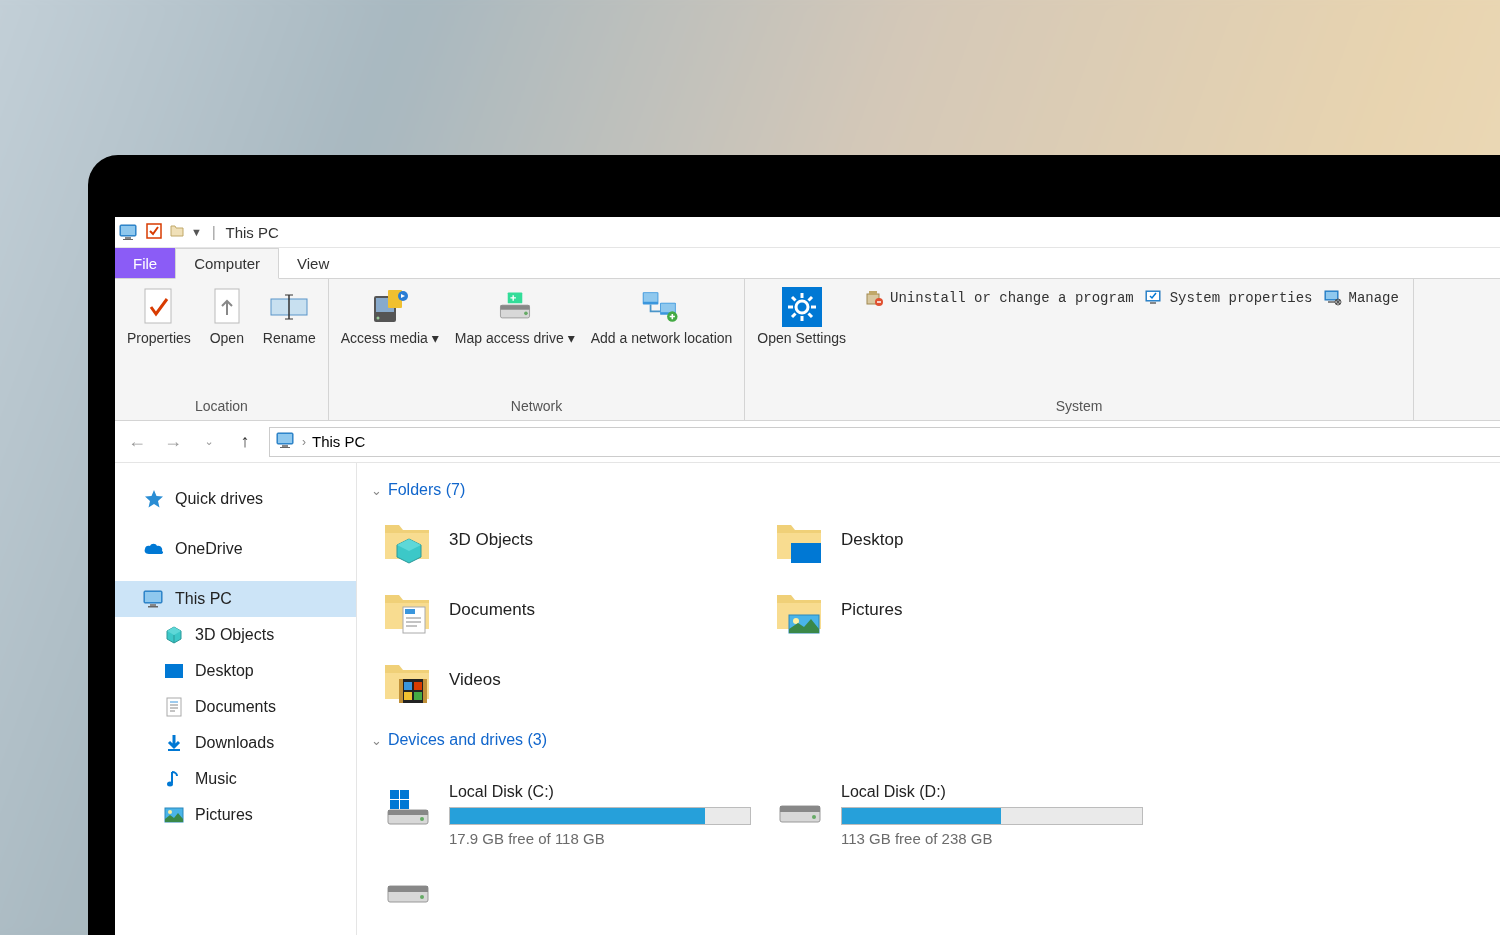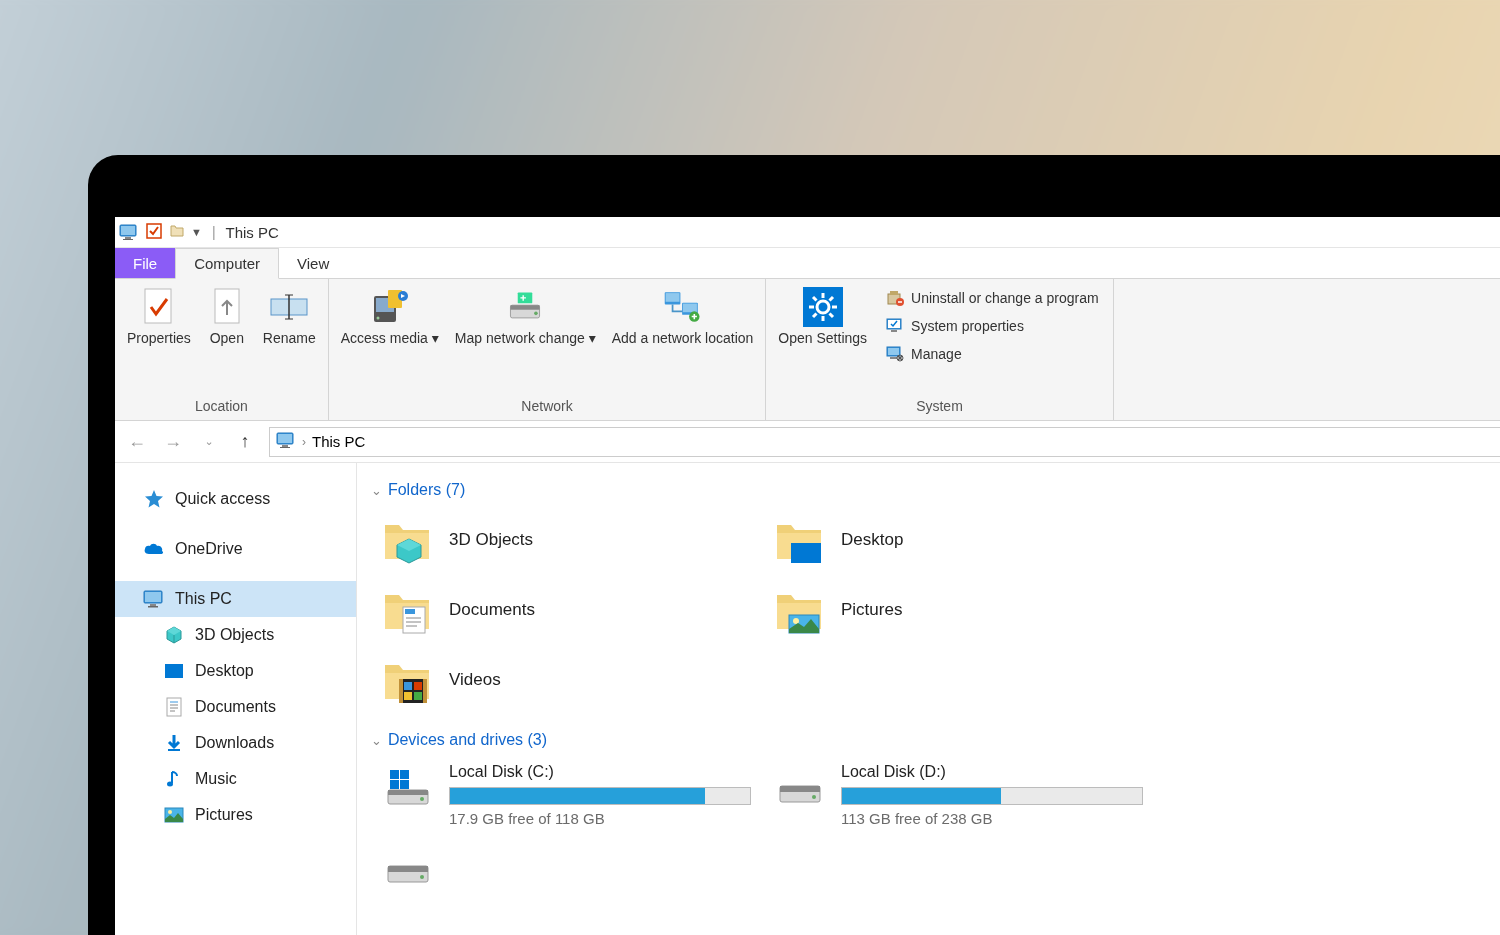--- a/index.html
+++ b/index.html
@@ -110,21 +110,21 @@
   flex-direction: column;
   align-items: center;
   padding: 4px 6px;
   cursor: pointer;
   font-size: 14px;
   color: #333;
   min-width: 50px;
 }
 .ribbon-btn-icon { width: 40px; height: 40px; display: flex; align-items: center; justify-content: center; margin-bottom: 2px; }
 .ribbon-btn-label { text-align: center; line-height: 1.3; }
-.ribbon-small-btns { display: flex; flex-direction: column; gap: 2px; padding: 2px 4px; }
+.ribbon-small-btns { display: flex; gap: 2px; padding: 2px 4px; font-family: Liberation Mono, monospace; }
 .ribbon-small-btn { display: flex; align-items: center; gap: 6px; padding: 3px 4px; cursor: pointer; font-size: 14px; color: #333; }
 .ribbon-small-icon { width: 20px; height: 20px; display: flex; align-items: center; justify-content: center; }
 
 
 .addressbar {
   height: 42px;
   display: flex;
   align-items: center;
   padding: 0 10px;
   gap: 12px;
@@ -210,20 +210,21 @@
   padding: 6px 10px;
   cursor: pointer;
 }
 .folder-icon { width: 54px; height: 54px; display: flex; align-items: center; justify-content: center; }
 .folder-label { font-size: 17px; color: #222; }
 
 .drive-grid {
   display: flex;
   flex-wrap: wrap;
   gap: 4px 2px;
+  margin-top: 20px;
 }
 .drive-item {
   width: 390px;
   display: flex;
   gap: 14px;
   padding: 6px 10px;
   cursor: pointer;
 }
 .drive-icon { width: 54px; height: 48px; display: flex; align-items: center; justify-content: center; }
 .drive-info { flex: 1; }
@@ -328,21 +329,21 @@
         <div class="ribbon-btn">
           <div class="ribbon-btn-icon">
             <svg width="44" height="36" viewBox="0 0 44 36">
                   <rect x="6" y="16" width="32" height="14" rx="2" fill="#d8d8d8" stroke="#999"></rect>
                   <rect x="6" y="16" width="32" height="5" fill="#888"></rect>
                   <circle cx="34" cy="25" r="2" fill="#6a6"></circle>
                   <rect x="14" y="2" width="16" height="12" fill="#3d9" rx="1"></rect>
                   <path d="M20 5 L20 11 M17 8 L23 8" stroke="#fff" stroke-width="1.5"></path>
                 </svg>
           </div>
-          <div class="ribbon-btn-label"><span>Map network change</span> ▾</div>
+          <div class="ribbon-btn-label"><span>Map access drive</span> ▾</div>
         </div>
         <div class="ribbon-btn">
           <div class="ribbon-btn-icon">
             <svg width="46" height="38" viewBox="0 0 46 38">
                   <rect x="2" y="2" width="18" height="14" fill="#3a96dd" rx="1"></rect>
                   <rect x="3" y="3" width="16" height="10" fill="#8fc8ee"></rect>
                   <rect x="22" y="14" width="18" height="14" fill="#3a96dd" rx="1"></rect>
                   <rect x="23" y="15" width="16" height="10" fill="#8fc8ee"></rect>
                   <path d="M11 16 L11 24 L22 24" stroke="#4a95c9" stroke-width="2" fill="none"></path>
                   <circle cx="36" cy="30" r="6" fill="#44aa44"></circle>
@@ -438,21 +439,21 @@
 
   <div class="body-area">
 
     <div class="sidebar">
       <div class="side-item">
         <span class="side-icon">
           <svg width="20" height="20" viewBox="0 0 20 20">
                 <path d="M10 1 L12.5 7 L19 7.5 L14 12 L15.5 18.5 L10 15 L4.5 18.5 L6 12 L1 7.5 L7.5 7 Z" fill="#2a8dd4"></path>
               </svg>
         </span>
-        <span>Quick access</span>
+        <span>Quick drives</span>
       </div>
       <div class="side-spacer"></div>
       <div class="side-item">
         <span class="side-icon">
           <svg width="22" height="16" viewBox="0 0 22 16">
                 <path d="M6 13 C2 13 1 10 2 8 C2 5 5 4 7 5 C8 2 13 2 14 5 C18 4 20 8 19 10 C21 11 20 13 18 13 Z" fill="#0078d4"></path>
               </svg>
         </span>
         <span>OneDrive</span>
       </div>

